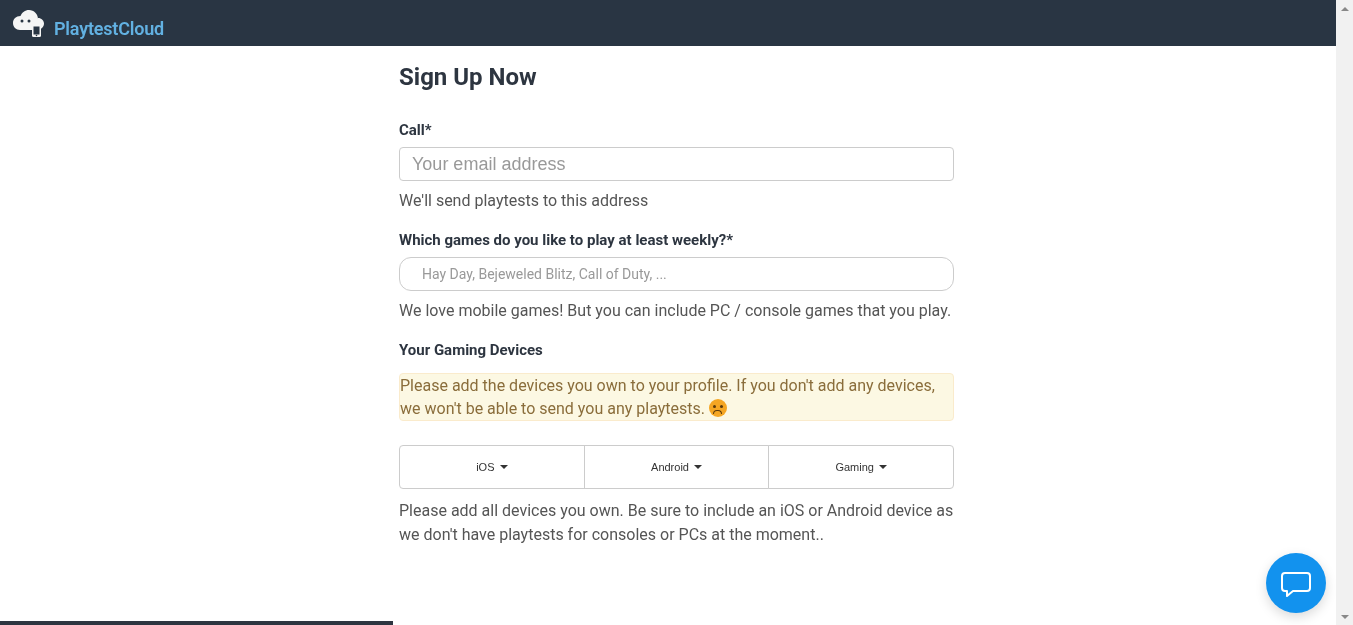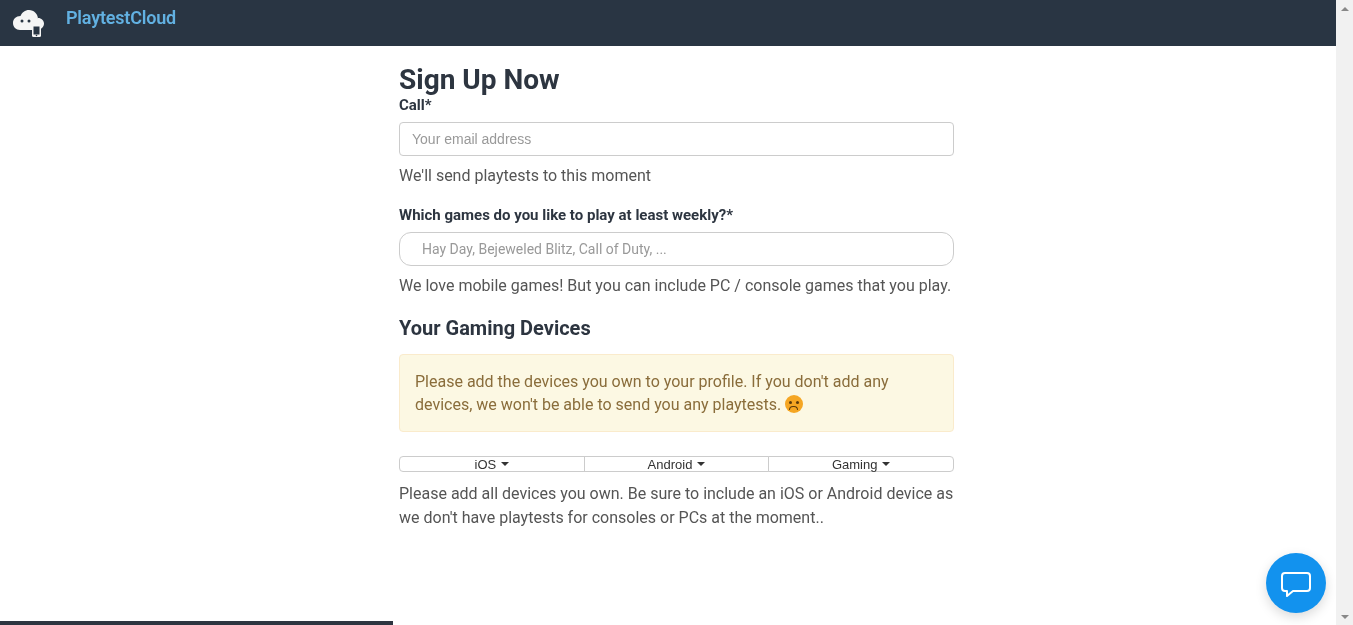--- a/index.html
+++ b/index.html
@@ -18,57 +18,58 @@
     .header {
       background: #293543;
       height: 46px;
       display: flex;
       align-items: center;
       padding-left: 8px;
       color: #62b1e2;
     }
     .logo {
       display: flex;
-      align-items: flex-start;
-      gap: 18px;
+      align-items: flex-end;
+      gap: 6px;
     }
     .logo-icon {
       width: 40px;
       height: 32px;
     }
     .logo-text {
       font-size: 18px;
       font-weight: 600;
       letter-spacing: -0.2px;
     }
     .content {
       width: 555px;
       margin: 0 auto;
       padding-top: 17px;
     }
     .page-title {
-      font-size: 28px;
+      font-size: 24px;
       font-weight: 700;
       color: #2d3540;
+      margin-bottom: 30px;
     }
     .form-group {
       margin-bottom: 18px;
     }
     .form-label {
       display: block;
       font-size: 15px;
       font-weight: 700;
       color: #2d3540;
       margin-bottom: 8px;
     }
     .form-input {
       width: 100%;
       height: 34px;
       padding: 6px 12px;
-      font-size: 14px;
+      font-size: 18px;
       color: #ef4444;
       background: #fff;
       border: 1px solid #ccc;
       border-radius: 4px;
       outline: none;
     }
     .form-input::placeholder {
       color: #999;
     }
     .tags-input {
@@ -85,30 +86,29 @@
       padding-left: 22px;
       cursor: text;
     }
     .help-text {
       font-size: 16px;
       color: #555;
       margin-top: 8px;
       line-height: 1.5;
     }
     .section-heading {
-      font-size: 20px;
+      font-size: 15px;
       font-weight: 700;
       color: #2d3540;
       margin-bottom: 14px;
     }
     .alert-warning {
       background: #fcf8e3;
       border: 1px solid #faebcc;
       color: #8a6d3b;
-      padding: 15px;
       border-radius: 4px;
       font-size: 16px;
       line-height: 1.45;
       margin-bottom: 24px;
     }
     .emoji {
       display: inline-block;
       width: 18px;
       height: 18px;
       background: #f5a623;
@@ -138,24 +138,24 @@
       bottom: 3px;
       left: 4px;
     }
     .device-buttons {
       display: flex;
       gap: 0;
       margin-bottom: 10px;
     }
     .device-btn {
       flex: 1;
-      height: 16px;
+      height: 44px;
       background: #fff;
       border: 1px solid #ccc;
-      font-size: 13px;
+      font-size: 11px;
       color: #333;
       cursor: pointer;
       display: flex;
       align-items: center;
       justify-content: center;
       gap: 3px;
     }
     .device-btn:first-child {
       border-radius: 4px 0 0 4px;
     }
@@ -254,21 +254,21 @@
     <span class="logo-text">PlaytestCloud</span>
   </div>
 </div>
 
 <div class="content">
   <h1 class="page-title">Sign Up Now</h1>
 
   <div class="form-group">
     <label class="form-label">Call*</label>
     <input type="email" class="form-input" placeholder="Your email address" style="">
-    <div class="help-text">We'll send playtests to this moment</div>
+    <div class="help-text">We'll send playtests to this address</div>
   </div>
 
 
   <div class="form-group">
     <label class="form-label">Which games do you like to play at least weekly?*</label>
     <div class="tags-input">
       <span>Hay Day, Bejeweled Blitz, Call of Duty, ...</span>
     </div>
     <div class="help-text">We love mobile games! But you can include PC / console games that you play.</div>
   </div>

